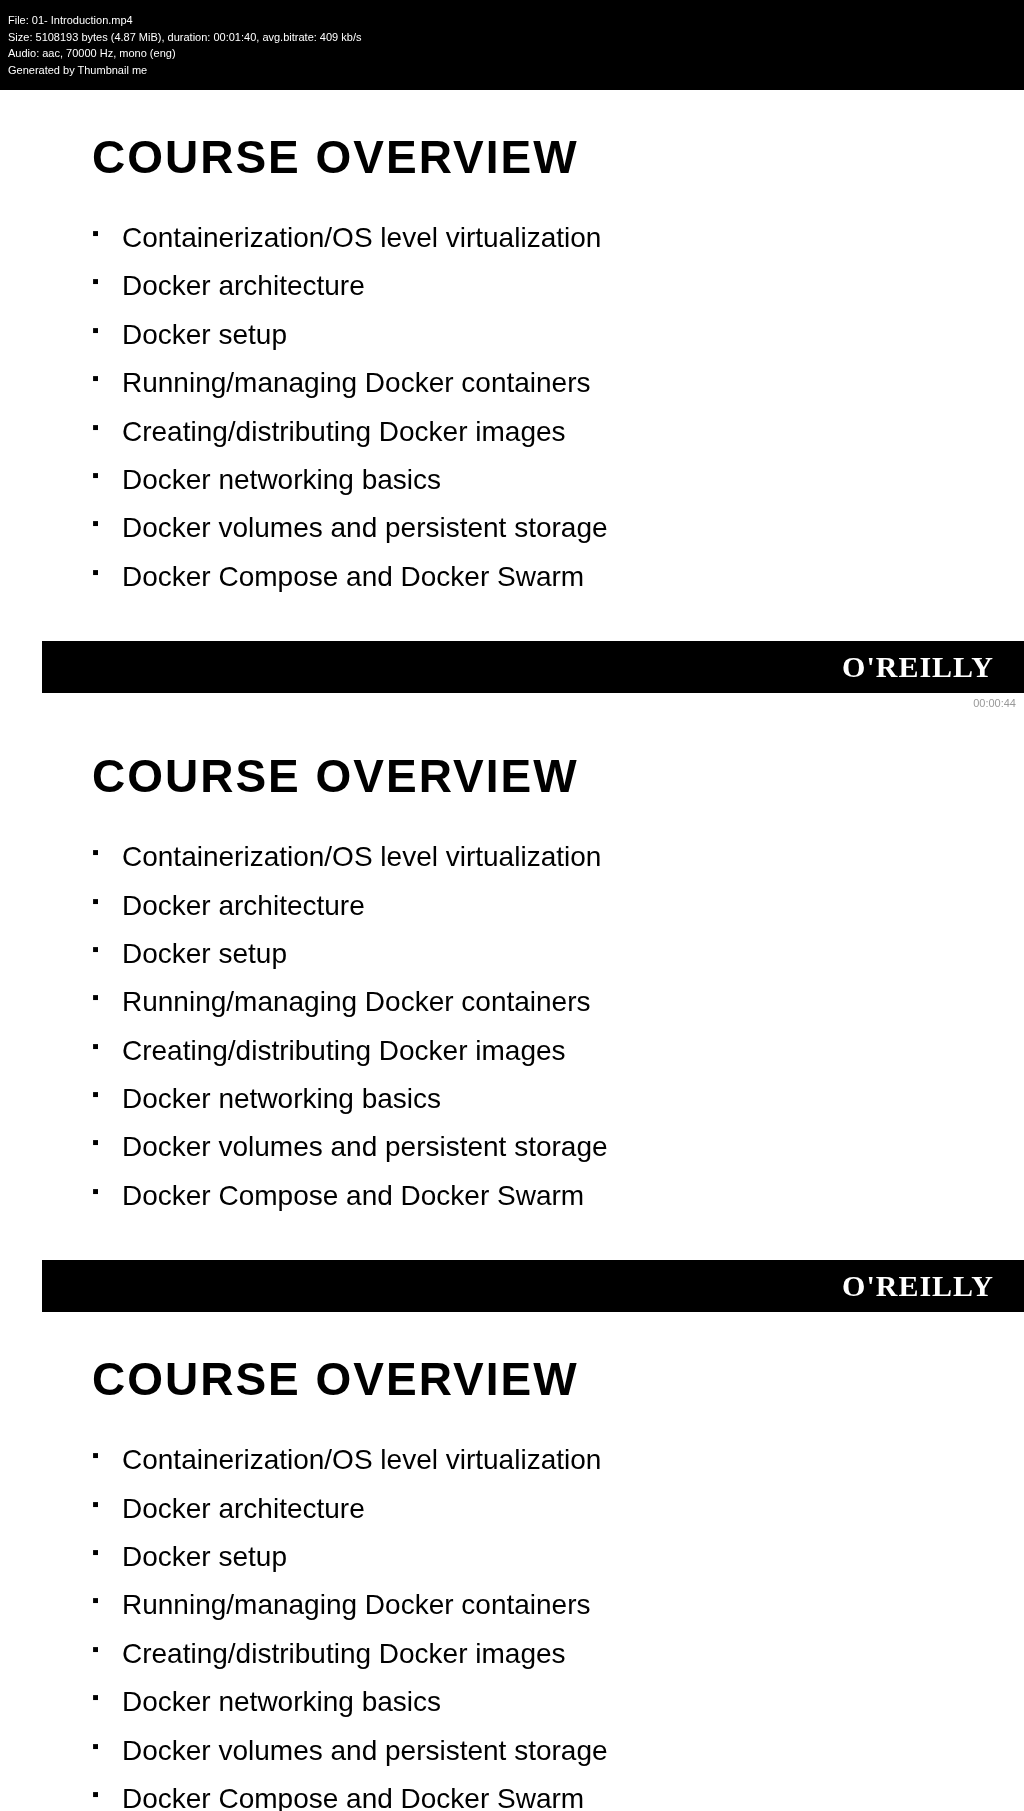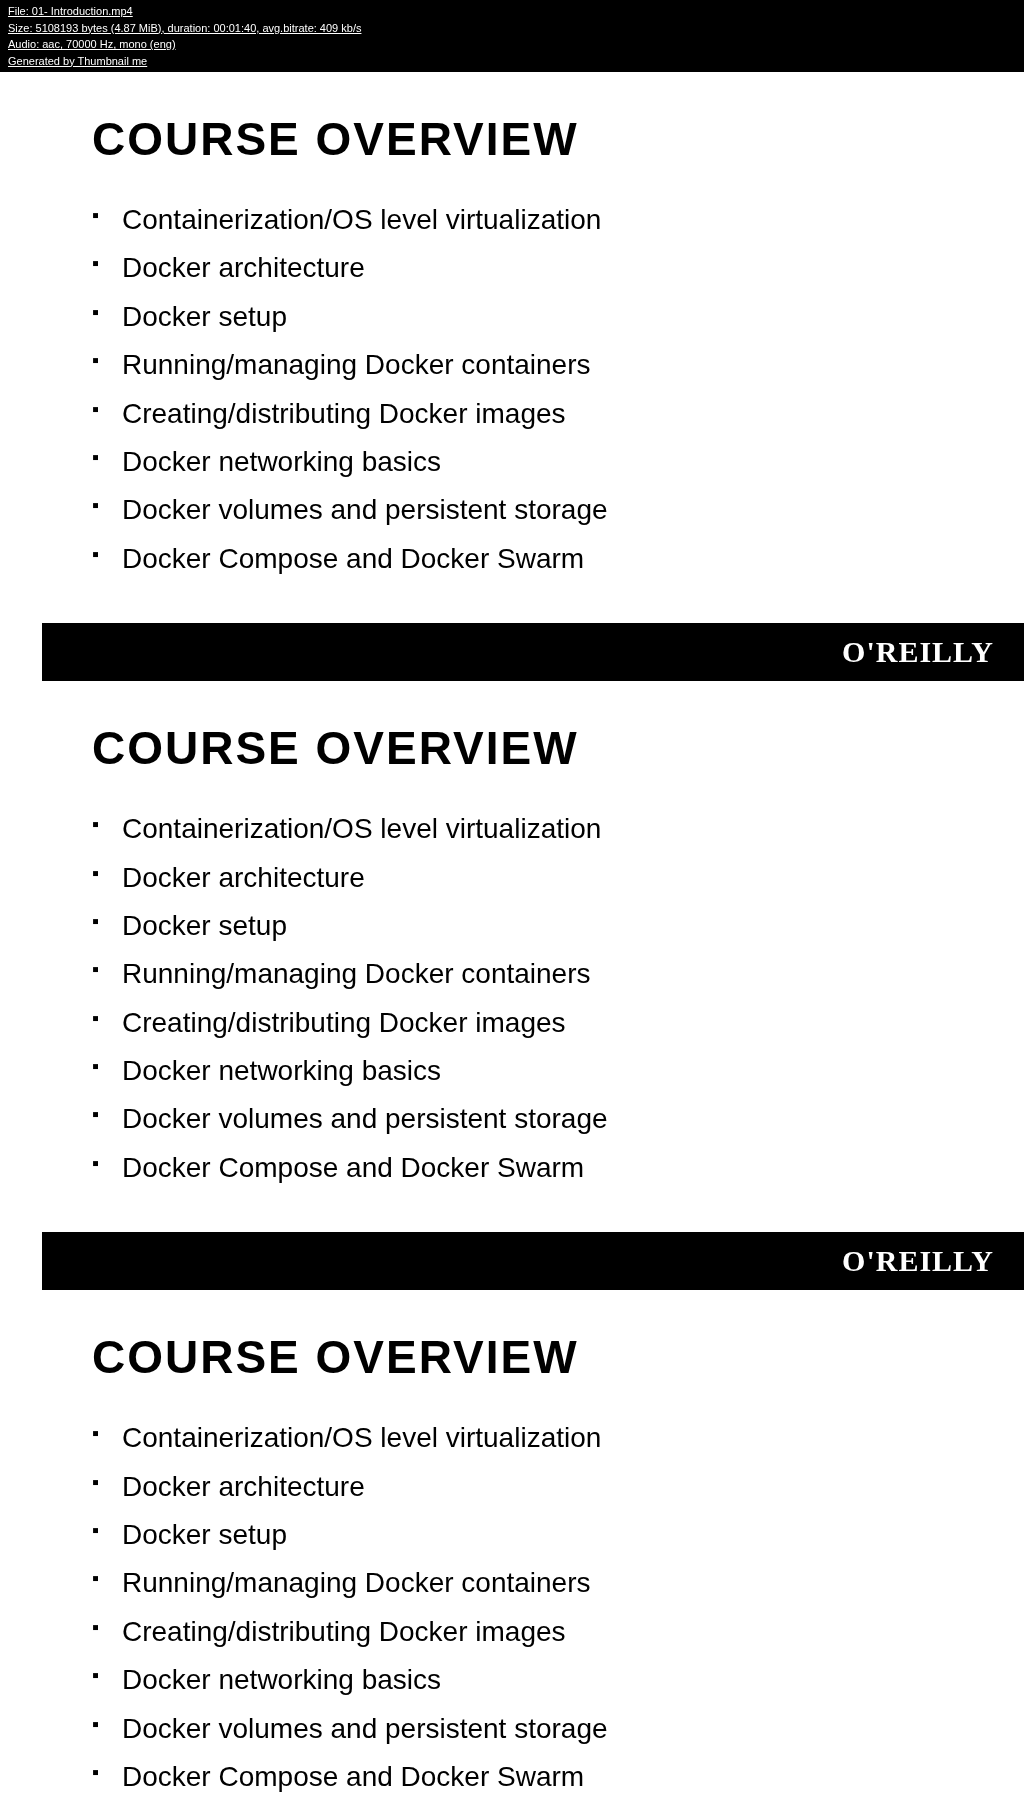--- a/index.html
+++ b/index.html
@@ -13,23 +13,22 @@
       font-family: Arial, Helvetica, sans-serif;
       width: 1024px;
       min-height: 1811px;
       overflow-x: hidden;
     }
 
     .metadata-bar {
       background: #000000;
       color: #ffffff;
       font-size: 11px;
-      padding: 3px 8px;
+      padding: 12px 8px;
       line-height: 1.5;
-      text-decoration: underline;
     }
 
     .slide-section {
       background: #ffffff;
       padding: 40px 50px 0 50px;
     }
 
     .course-title {
       font-size: 46px;
       font-weight: 900;
@@ -57,21 +56,21 @@
       content: "▪";
       position: absolute;
       left: 0;
       top: 6px;
       font-size: 20px;
       color: #000000;
     }
 
     .oreilly-bar {
       background: #000000;
-      height: 58px;
+      height: 52px;
       display: flex;
       align-items: center;
       justify-content: flex-end;
       padding-right: 30px;
       position: relative;
     }
 
     .oreilly-logo {
       color: #ffffff;
       font-size: 30px;
@@ -112,20 +111,21 @@
       <li>Running/managing Docker containers</li>
       <li>Creating/distributing Docker images</li>
       <li>Docker networking basics</li>
       <li>Docker volumes and persistent storage</li>
       <li>Docker Compose and Docker Swarm</li>
     </ul>
   </div>
   <div class="oreilly-bar">
     <span class="oreilly-logo">O'REILLY</span>
   </div>
+  <div class="timestamp">00:00:44</div>
 </div>
 
 <div class="slide-wrapper">
   <div class="slide-section">
     <h1 class="course-title">COURSE OVERVIEW</h1>
     <ul class="course-list">
       <li>Containerization/OS level virtualization</li>
       <li>Docker architecture</li>
       <li>Docker setup</li>
       <li>Running/managing Docker containers</li>

